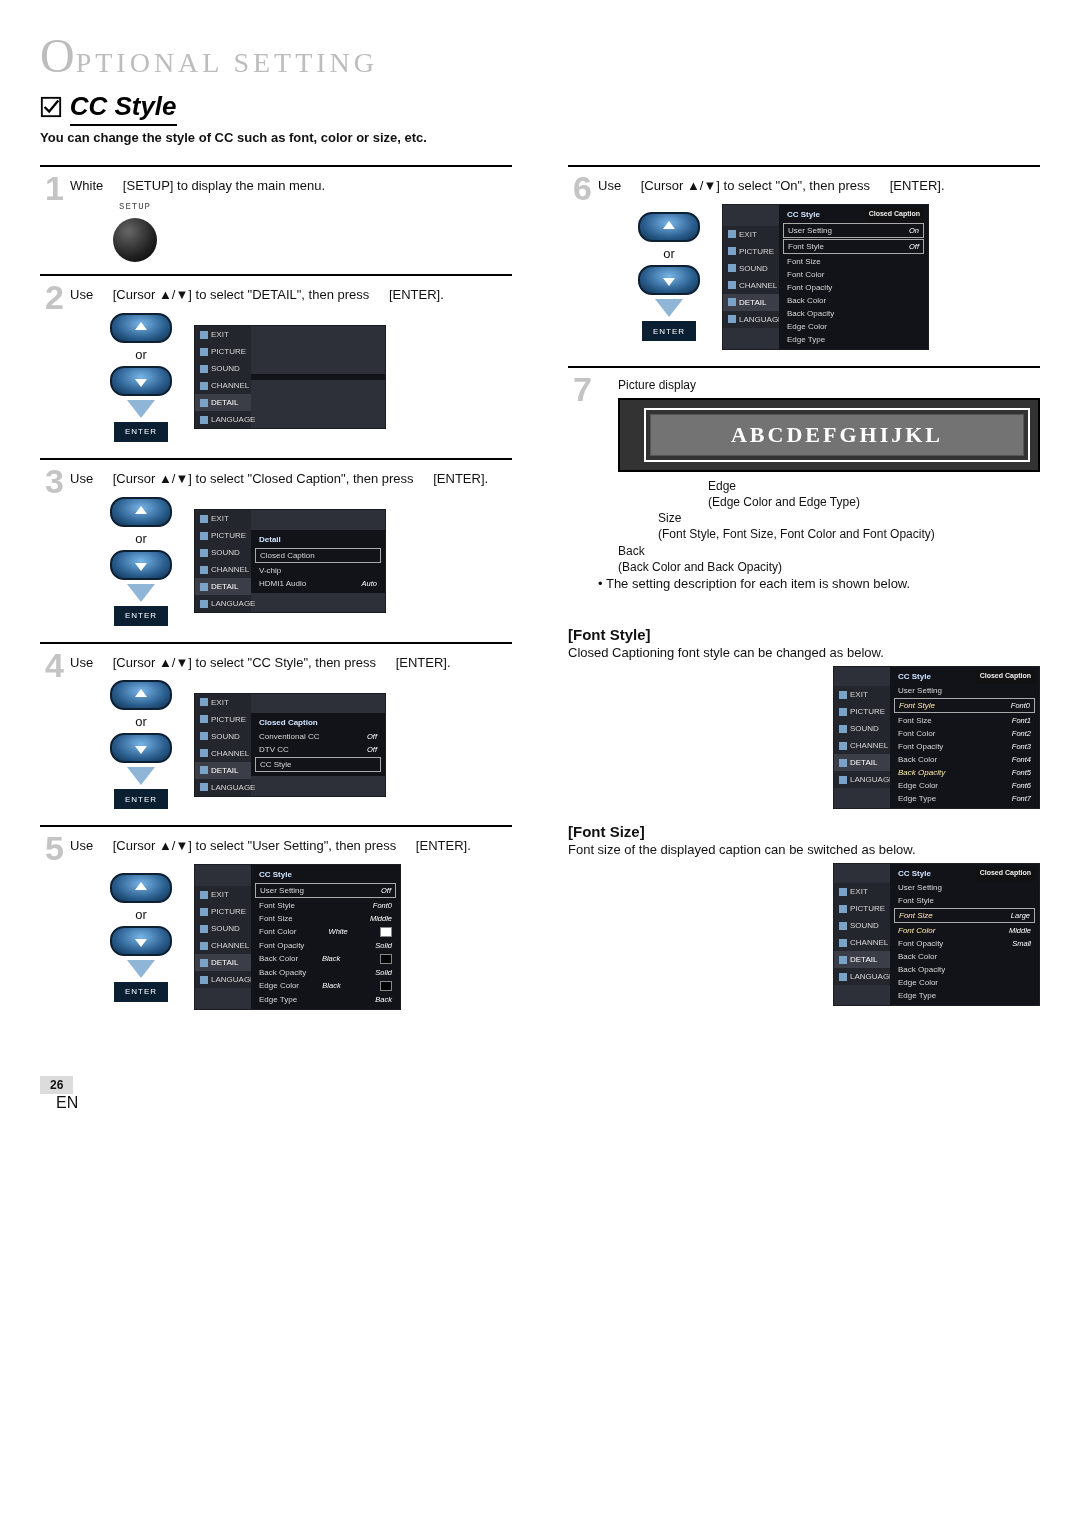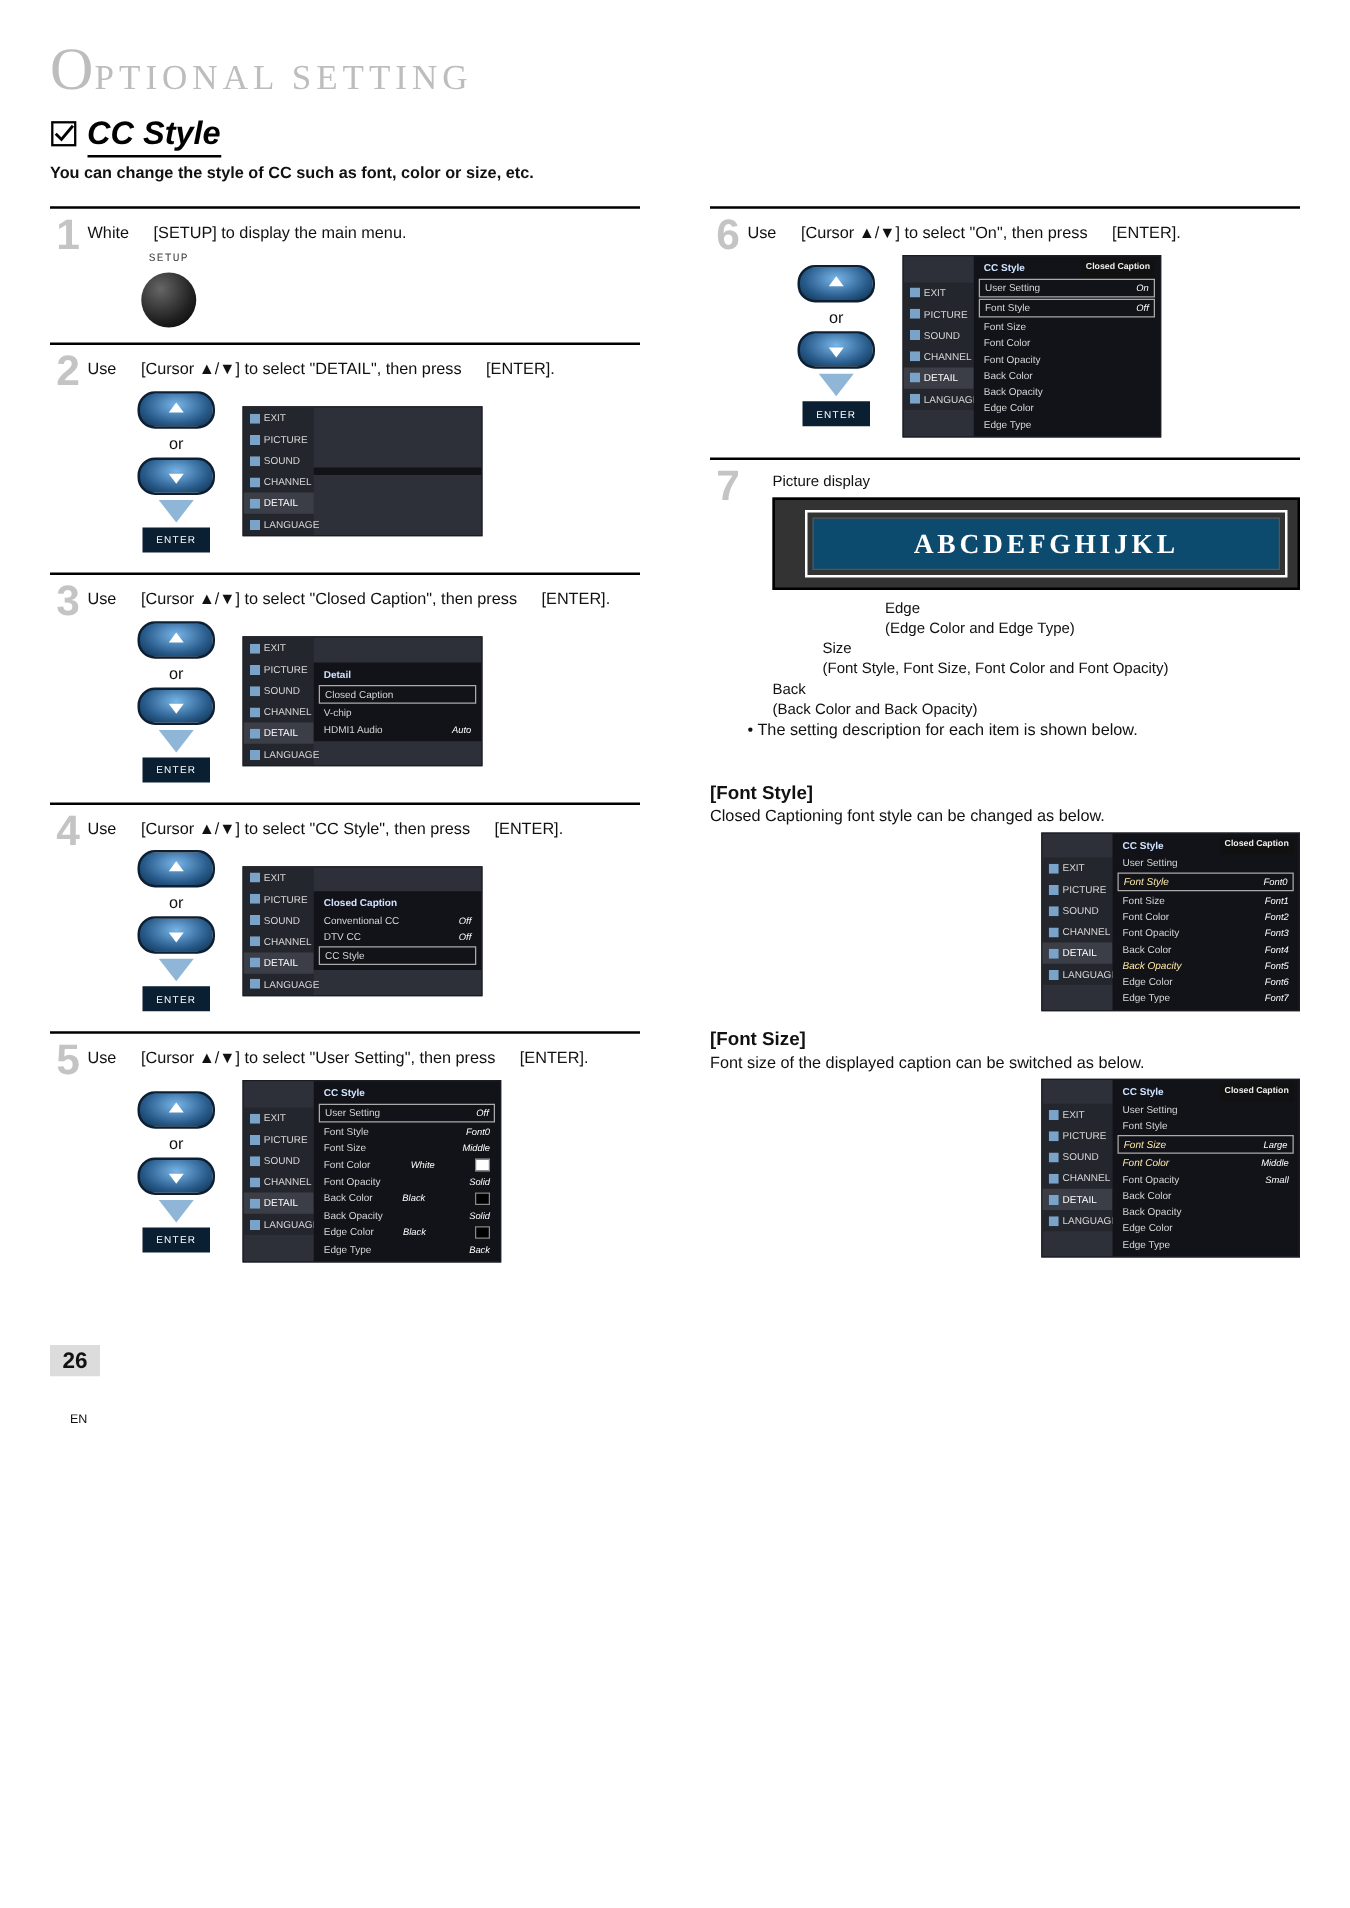--- a/index.html
+++ b/index.html
@@ -90,33 +90,33 @@
   .swatch.b{background:#000;}
   .label-cc{ background:#111; font-weight:700; padding:2px 4px; font-size:7px;}
   
   .picdisp{
     border:2px solid #000; background:#333; height:70px; position:relative;
     margin:6px 0 6px 0;
   }
   .picdisp .inner1{position:absolute; left:24px; right:8px; top:8px; bottom:8px; border:2px solid #fff;}
   .picdisp .txt{
     position:absolute; left:30px; right:14px; top:14px; bottom:14px;
-    background:#0c4a6e; color:#fff; font-family:Georgia,serif; font-weight:700;
+    background:#737373; color:#fff; font-family:Georgia,serif; font-weight:700;
     font-size:22px; letter-spacing:3px; display:flex; align-items:center; justify-content:center;
     border:1px solid #555;
   }
   .leglines{ font-size:12px; line-height:1.35; }
   .bullet{margin:6px 0 0 4px;}
   .sub-h{font-weight:700; font-size:15px; margin:14px 0 2px 0;}
   .pgwrap{ position:relative; margin-top:50px; height:30px;}
   .pgnum{
-    background:#dcdcdc; padding:2px 10px; font-weight:700; font-size:18px;
+    background:#dcdcdc; padding:2px 10px; font-weight:700; font-size:12px;
     display:inline-block;
   }
-  .en{font-size:10px; margin-left:16px;margin-top:29px;}
+  .en{font-size:16px; margin-left:16px;}
 </style>
 </head>
 <body>
 
 <div class="mast">
   <span class="mast-o">O</span><span class="mast-rest">PTIONAL  SETTING</span>
 </div>
 
 <div>
   <span class="checkbox-icon">

